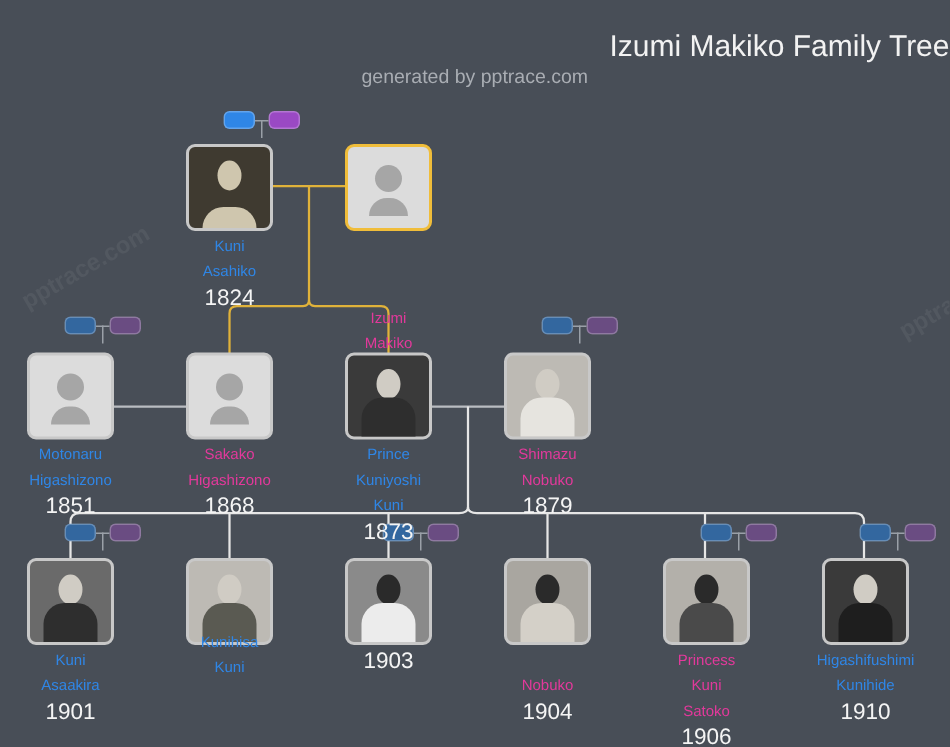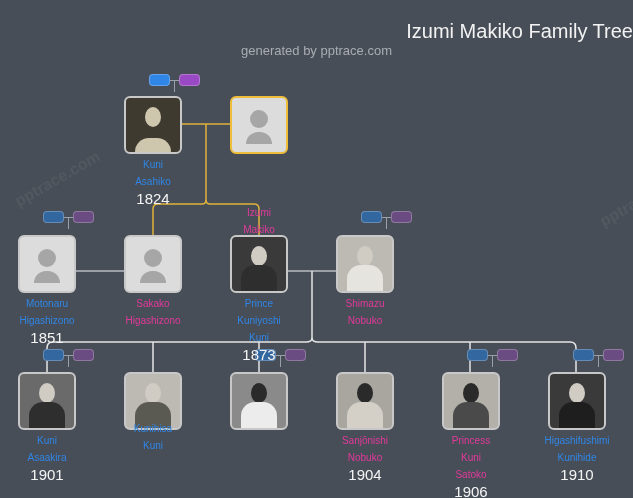--- a/index.html
+++ b/index.html
@@ -170,39 +170,41 @@
     <div class="year">1851</div>
   </div>
 </div>
 <div class="person" style="left:98px; top:235px;">
   <div class="card" style="left:26px; top:0;">
       <span class="ph-head"></span>
       <span class="ph-body"></span>
     </div>
   <div class="lbl" style="top:60px;">
     <div class="name f"><span>Sakako</span><br><span>Higashizono</span></div>
+    <div class="year">1868</div>
   </div>
 </div>
 <div class="person" style="left:204px; top:235px;">
   <div class="card photo dark" style="left:26px; top:0;">
       <span class="sil-head"></span>
       <span class="sil-body"></span>
     </div>
   <div class="lbl" style="top:60px;">
     <div class="name m"><span>Prince</span><br><span>Kuniyoshi</span><br><span>Kuni</span></div>
     <div class="year">1873</div>
   </div>
 </div>
 <div class="person" style="left:310px; top:235px;">
   <div class="card photo light" style="left:26px; top:0;">
       <span class="sil-head"></span>
       <span class="sil-body"></span>
     </div>
   <div class="lbl" style="top:60px;">
     <div class="name f"><span>Shimazu</span><br><span>Nobuko</span></div>
+    <div class="year">1879</div>
   </div>
 </div>
 
 <div class="person" style="left:-8px; top:372px;">
   <div class="card photo" style="left:26px; top:0;">
       <span class="sil-head"></span>
       <span class="sil-body"></span>
     </div>
   <div class="lbl" style="top:60px;">
     <div class="name m"><span>Kuni</span><br><span>Asaakira</span></div>
@@ -217,29 +219,30 @@
   <div class="lbl" style="top:48px;">
     <div class="name m"><span>Kunihisa</span><br><span>Kuni</span></div>
   </div>
 </div>
 <div class="person" style="left:204px; top:372px;">
   <div class="card photo" style="left:26px; top:0; background:#8a8a8a;">
       <span class="sil-head" style="background:#2a2a2a"></span>
       <span class="sil-body" style="background:#ececec"></span>
     </div>
   <div class="lbl" style="top:60px;">
+    <div class="year">1903</div>
   </div>
 </div>
 <div class="person" style="left:310px; top:372px;">
   <div class="card photo" style="left:26px; top:0; background:#a9a6a0;">
       <span class="sil-head" style="background:#2a2a2a"></span>
       <span class="sil-body" style="background:#d4d0c8"></span>
     </div>
   <div class="lbl" style="top:60px;">
-    <div class="name f"><span>Sanjōnishi</span><br><span>Nobuko</span></div>
+    <div class="name f"><br><span>Nobuko</span></div>
     <div class="year">1904</div>
   </div>
 </div>
 <div class="person" style="left:416px; top:372px;">
   <div class="card photo" style="left:26px; top:0; background:#b3b0aa;">
       <span class="sil-head" style="background:#2a2a2a"></span>
       <span class="sil-body" style="background:#4a4a4a"></span>
     </div>
   <div class="lbl" style="top:60px;">
     <div class="name f"><span>Princess</span><br><span>Kuni</span><br><span>Satoko</span></div>

